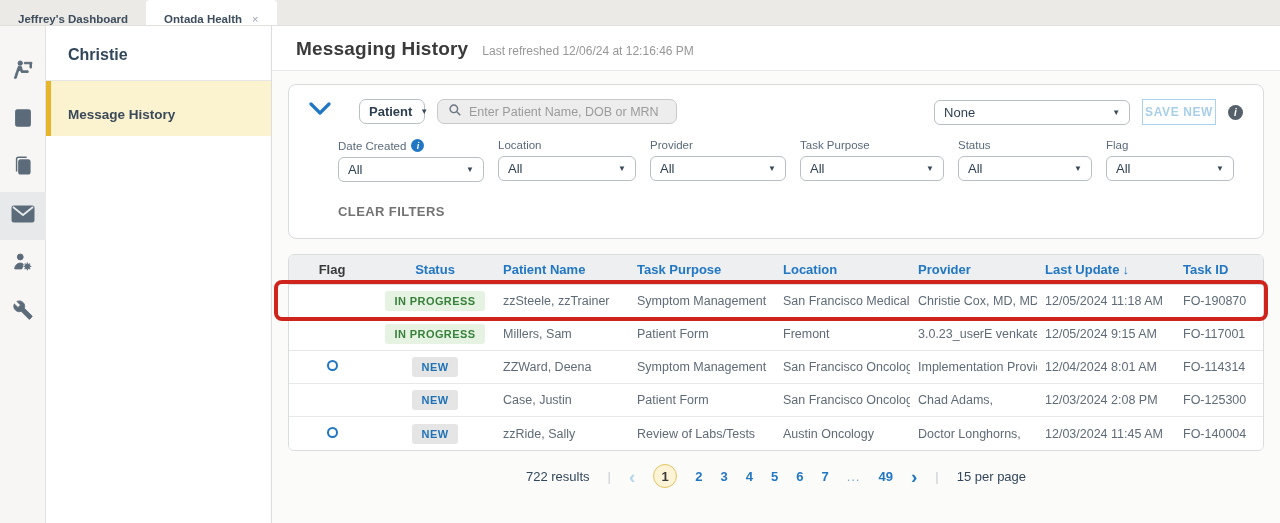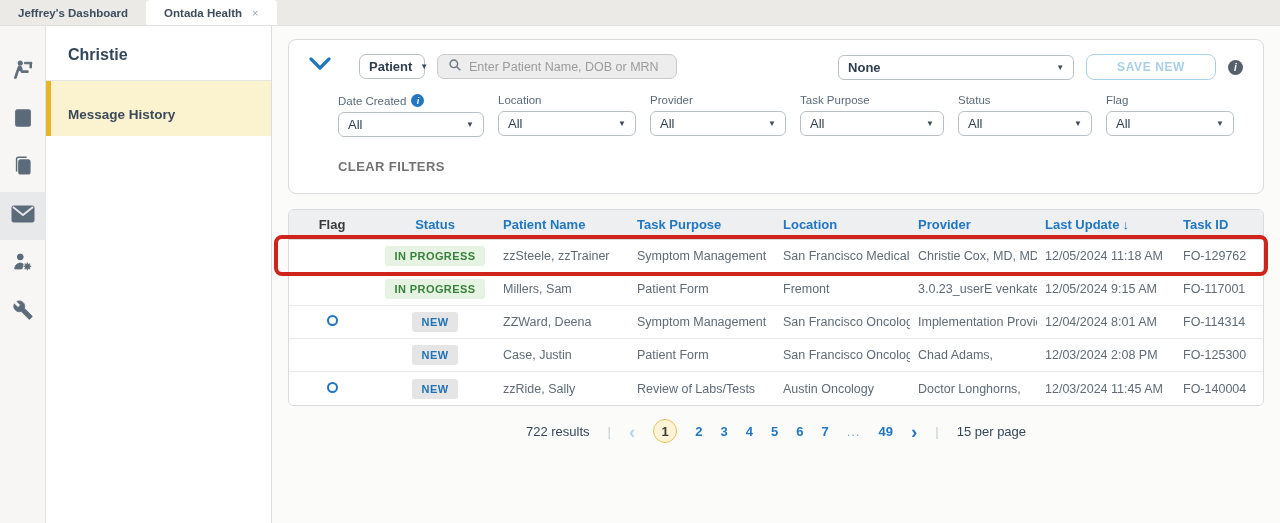--- a/index.html
+++ b/index.html
@@ -1,21 +1,21 @@
 <!DOCTYPE html>
 <html><head>
 <meta charset="utf-8">
 <style>
   * { margin:0; padding:0; box-sizing:border-box; }
   html,body { width:1280px; height:523px; overflow:hidden; background:#fff;
     font-family:"Liberation Sans", sans-serif; color:#2e3f50; }
 
   
   .tabbar { height:26px; background:#eceae7; display:flex; align-items:stretch; border-bottom:1px solid #e2e0dd; }
-  .tab { display:flex; align-items:center; gap:8px; padding:0 18px; font-size:11.5px; font-weight:bold; color:#3d4d5c; cursor:default; }
+  .tab { display:flex; align-items:flex-end; gap:8px; padding:0 18px; font-size:11.5px; font-weight:bold; color:#3d4d5c; cursor:default; }
   .tab.inactive { background:#eceae7; }
   .tab.active { background:#ffffff; border-radius:4px 4px 0 0; }
   .tab-close { color:#9aa4ad; font-size:11px; font-weight:normal; margin-left:2px; }
 
   .app { display:flex; height:497px; }
 
   
   .rail { width:46px; background:#f7f6f4; border-right:1px solid #e3e2e0; display:flex; flex-direction:column; align-items:center; padding-top:22px; }
   .rail-item { width:46px; height:48px; display:flex; align-items:center; justify-content:center; }
   .rail-item.active { background:#e7e9ea; }
@@ -47,22 +47,22 @@
   .patient-sel { width:66px; margin-left:24px; margin-bottom:1px;border-radius:7px; }
   .searchbox { display:flex; align-items:center; gap:7px; background:#ededed; border:1px solid #c9c9c9;
          border-radius:7px; height:25px; width:240px; margin-left:12px; margin-bottom:1px; padding:0 10px; }
   .searchbox input { border:0; outline:0; background:transparent; font-size:12.5px; color:#0f172a; width:100%;
          font-family:"Liberation Sans", sans-serif; }
   .searchbox input::placeholder { color:#9b9b9b; }
 
   .preset-group { margin-left:auto; display:flex; align-items:flex-end; gap:12px; }
   .preset-block { display:flex; flex-direction:column; gap:4px; }
   .flabel { font-size:11.5px; color:#5a6a7a; }
-  .preset-sel { width:236px; font-weight:bold; }
-  .savenew-btn { height:26px; padding:0 30px; background:#fff; border:1.5px solid #a9d2ec; border-radius:8px;
+  .preset-sel { width:196px; font-weight:normal; }
+  .savenew-btn { height:26px; padding:0 2px; background:#fff; border:1.5px solid #a9d2ec; border-radius:0;
          color:#a9cfe8; font-size:12px; font-weight:bold; letter-spacing:.6px; }
   .info-dark { width:15px; height:15px; border-radius:50%; background:#55606b; color:#fff; font-size:10px; font-weight:bold;
          display:inline-flex; align-items:center; justify-content:center; margin-bottom:5px; font-style:italic; }
   .info-blue { width:13px; height:13px; border-radius:50%; background:#2277c4; color:#fff; font-size:9px; font-weight:bold;
          display:inline-flex; align-items:center; justify-content:center; font-style:italic; }
 
   .filter-row2 { display:flex; gap:14px; margin:14px 0 0 33px; }
   .ffield { display:flex; flex-direction:column; gap:5px; }
   .ffield .flabel { display:flex; align-items:center; gap:5px; }
   .ffield .sel { font-weight:normal; }
@@ -176,20 +176,24 @@
   </div>
 
   <div class="navpanel">
     <div class="navpanel-title">Christie</div>
     <div class="nav-item active">
       <span>Message History</span>
     </div>
   </div>
 
   <div class="main">
+    <div class="main-header">
+      <span class="page-title">Messaging History</span>
+      <span class="refreshed">Last refreshed 12/06/24 at 12:16:46 PM</span>
+    </div>
 
     <div class="content">
 
       <div class="filter-card">
         <div class="filter-row1">
           <div class="collapse-chip">
             <span>
               <svg width="22" height="13" viewBox="0 0 22 13" fill="none">
                   <polyline points="2,2 11,11 20,2" stroke="#2277c4" stroke-width="3.2" stroke-linecap="round" stroke-linejoin="round"></polyline>
                 </svg>
@@ -288,21 +292,21 @@
           </div>
 
           <div class="trow tr">
             <div class="td center"></div>
             <div class="td center"><span class="badge green">IN PROGRESS</span></div>
             <div class="td">zzSteele, zzTrainer</div>
             <div class="td">Symptom Management</div>
             <div class="td">San Francisco Medical ...</div>
             <div class="td">Christie Cox, MD, MD</div>
             <div class="td">12/05/2024 11:18 AM</div>
-            <div class="td">FO-129762</div>
+            <div class="td">FO-190870</div>
           </div>
 
           <div class="trow tr">
             <div class="td center"></div>
             <div class="td center"><span class="badge green">IN PROGRESS</span></div>
             <div class="td">Millers, Sam</div>
             <div class="td">Patient Form</div>
             <div class="td">Fremont</div>
             <div class="td">3.0.23_userE venkates...</div>
             <div class="td">12/05/2024 9:15 AM</div>

